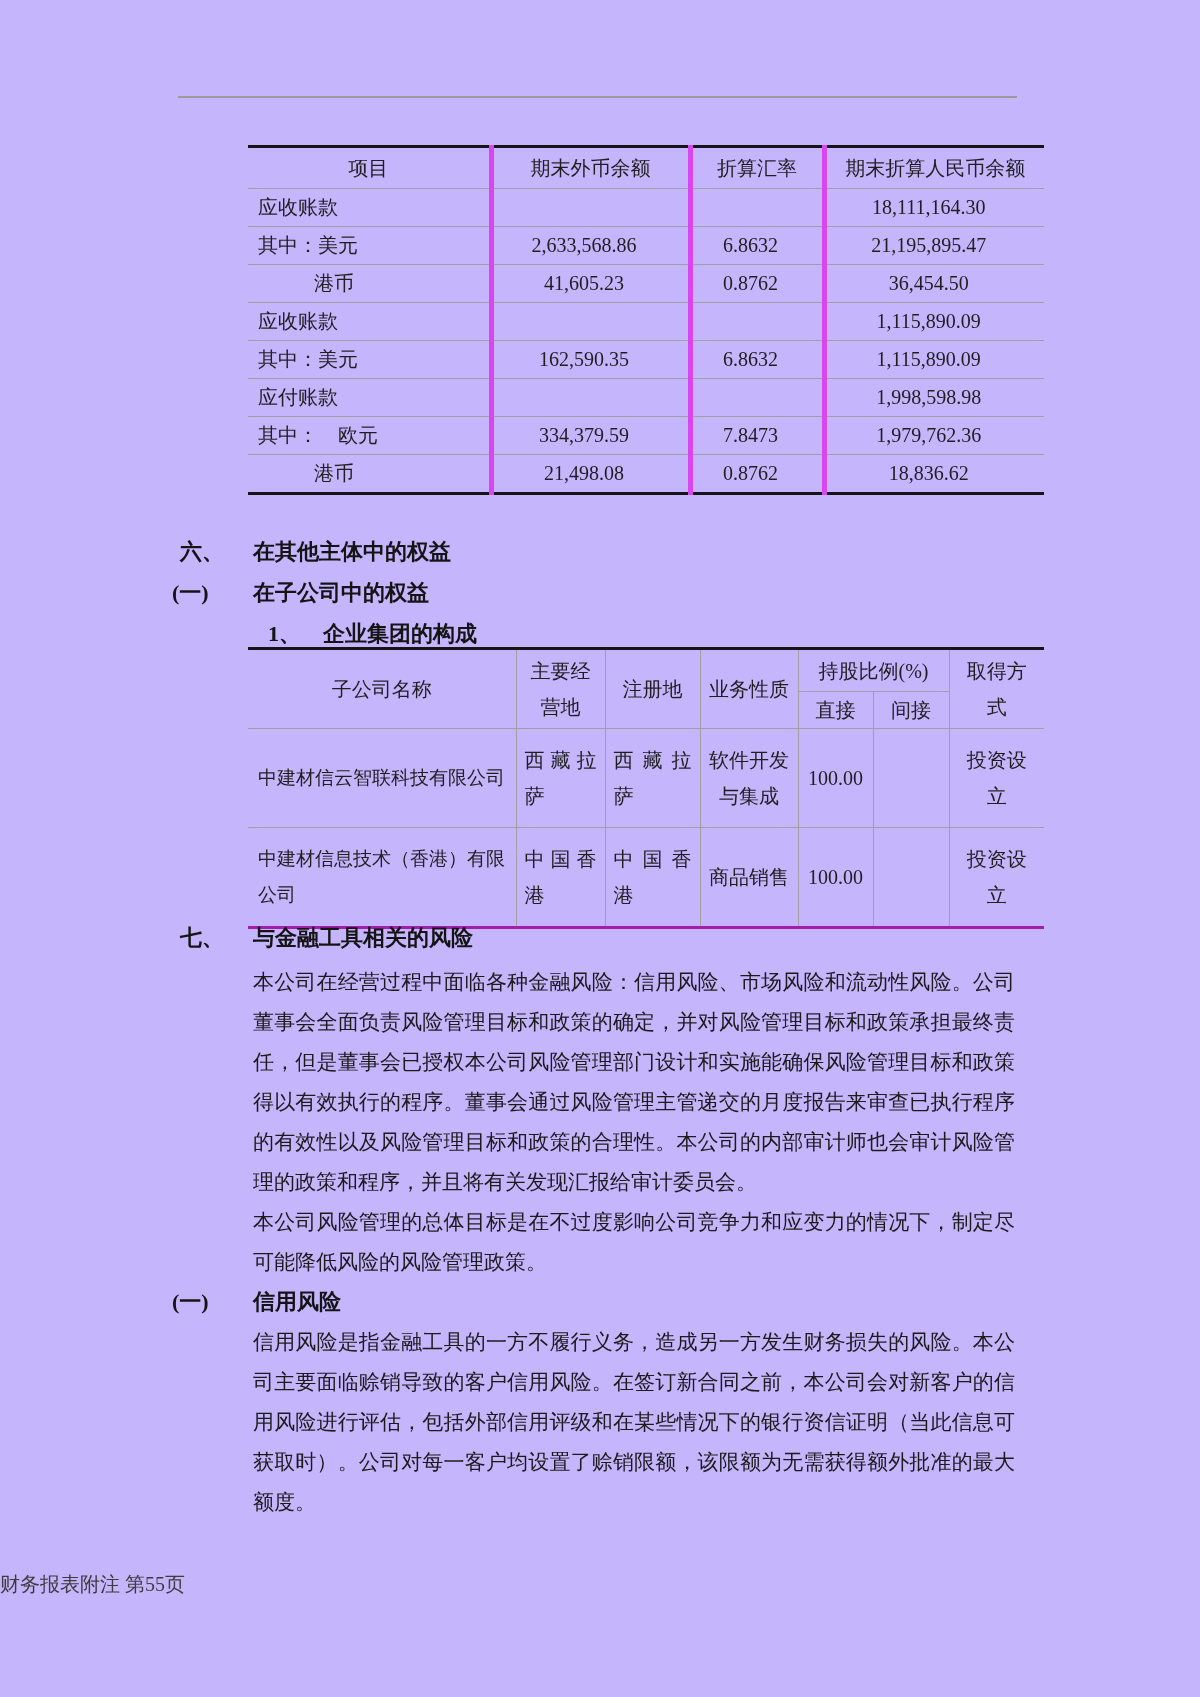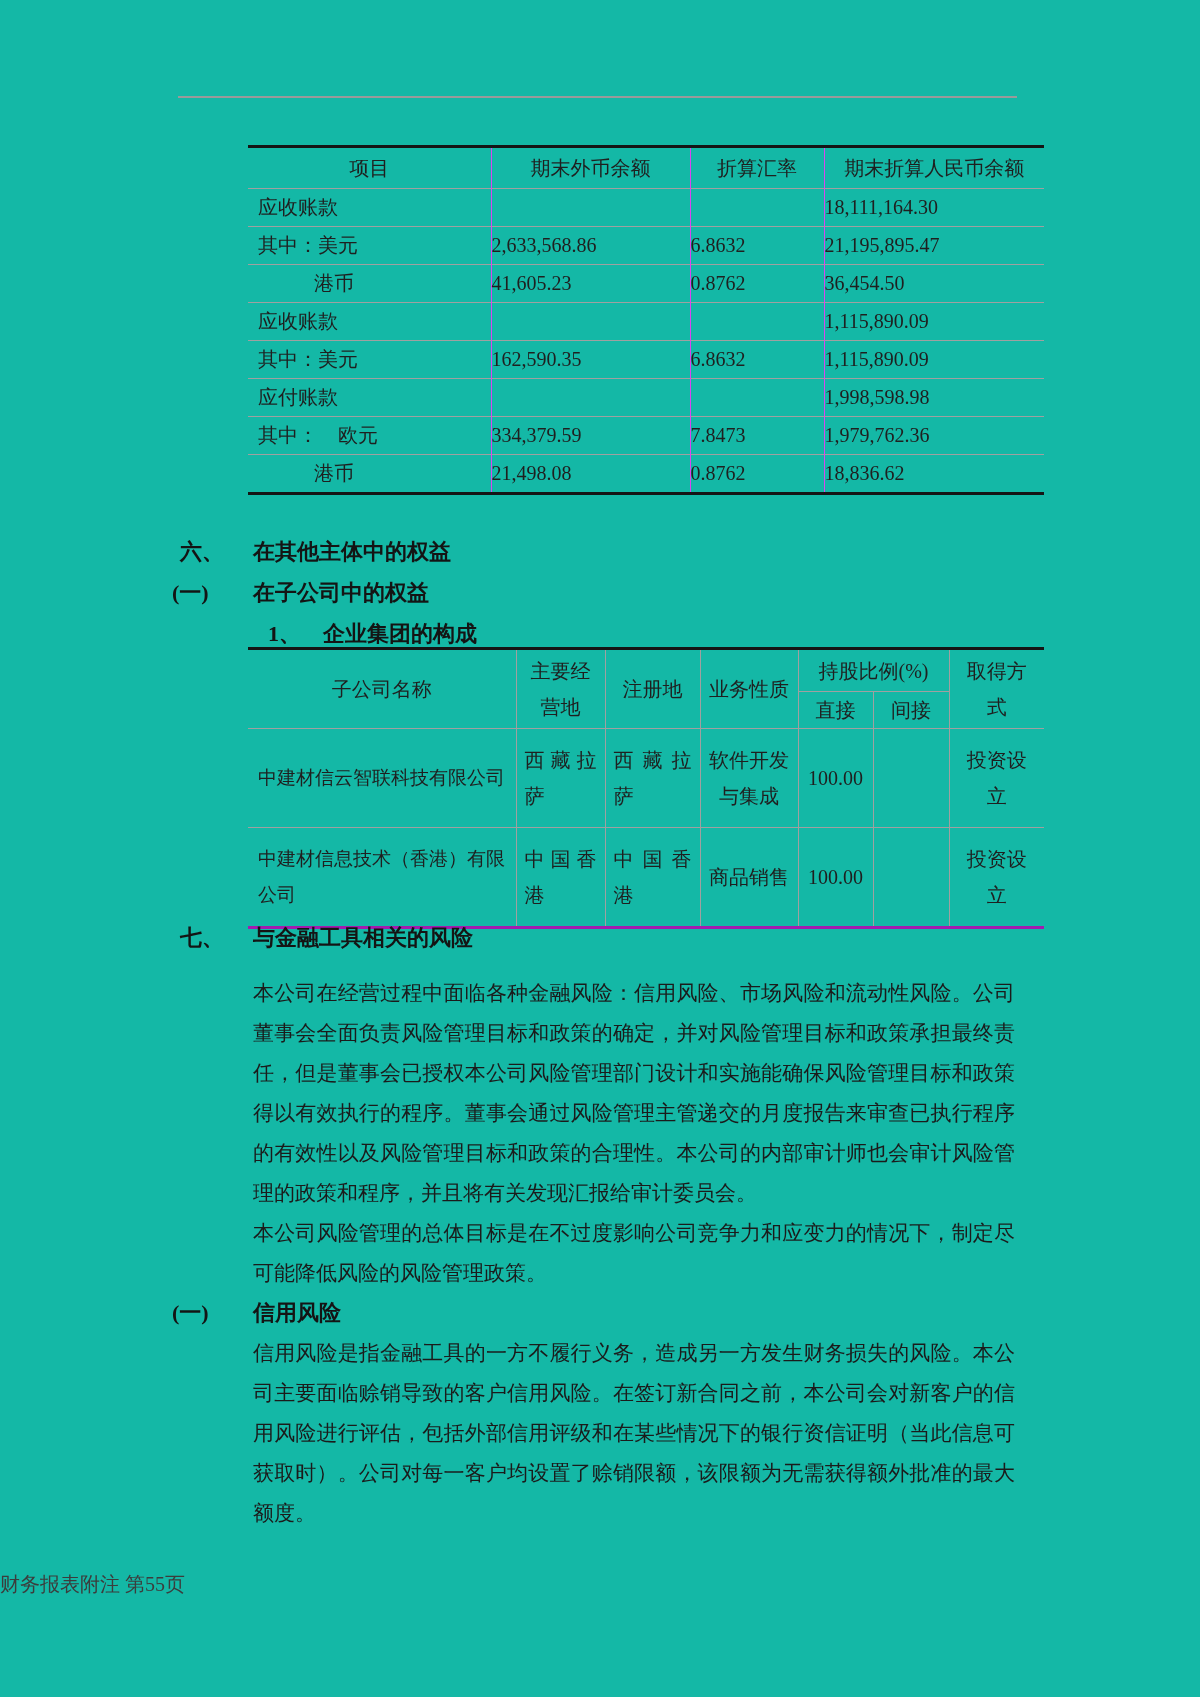--- a/index.html
+++ b/index.html
@@ -1,20 +1,20 @@
 <!DOCTYPE html>
 <html><head>
 <meta charset="utf-8">
 <style>
   html,body { margin:0; padding:0; background:#e9e9e9; }
   .page {
     position:relative;
     width:1200px; height:1697px;
     margin:0 auto;
-    background:#14b8a6;
+    background:#c4b5fd;
     font-family:"Liberation Serif","DejaVu Serif",serif;
     color:#1b1b1b;
     overflow:hidden;
   }
   .toprule { position:absolute; left:178px; top:96px; width:839px; height:2px; background:#9a9a9a; }
 
   
   .head { position:absolute; display:flex; font-size:22px; font-weight:700; color:#141414; line-height:30px; }
   .head .num { flex:0 0 auto; }
   #h6   { left:180px; top:537px; }  #h6  .num { width:73px; }
@@ -23,25 +23,25 @@
   #h7   { left:180px; top:923px; }  #h7  .num { width:73px; }
 
   
   .t1 {
     position:absolute; left:248px; top:145px;
     width:796px; border-collapse:collapse; table-layout:fixed;
     border-top:3px solid #151515; border-bottom:3px solid #151515;
     font-size:20px; color:#1f1f1f;
   }
   .t1 td { height:37px; padding:0; border-top:1px solid #a0a0a0; vertical-align:middle; }
-  .t1 td + td { border-left:1px solid #d946ef; }
+  .t1 td + td { border-left:5px solid #d946ef; }
   .t1 tr.hd td { border-top:none; height:40px; text-align:center; }
   .t1 tbody td.lab { text-align:left; padding-left:10px; }
   .t1 tr.indent td.lab { padding-left:66px; }
-  .t1 td.num2 { text-align:left; padding-right:13px; }
+  .t1 td.num2 { text-align:center; padding-right:13px; }
 
   
   .t2 {
     position:absolute; left:248px; top:647px;
     width:796px; border-collapse:collapse; table-layout:fixed;
     border-top:3px solid #151515; border-bottom:3px solid #a21caf;
     font-size:20px; color:#1f1f1f;
   }
   .t2 td { padding:0 8px; vertical-align:middle; text-align:center; line-height:36px;
            border-left:1px solid #a0a0a0; }
@@ -50,21 +50,21 @@
   .t2 tr.hr1 td[rowspan] { height:77px; }
   .t2 tr.hr2 td { height:36px;margin-left:25px; }
   .t2 td.ratio { border-bottom:1px solid #a0a0a0;font-family:Liberation Serif, serif; }
   .t2 tr.row td { height:74px; border-top:1px solid #a0a0a0; }
   .t2 td.name { text-align:left; padding:12px 10px; font-size:19px; line-height:36px; }
   .t2 td.place { text-align:justify; }
 
   
   .textblock {
     position:absolute; left:172px; top:962px; width:863px;
-    font-size:21px; line-height:40px; color:#1b1b1b;margin-top:11px;
+    font-size:21px; line-height:40px; color:#1b1b1b;
   }
   .textblock p { margin:0 0 0 81px; width:762px; text-align:justify; }
   .textblock .h-inline { display:flex; font-size:22px; font-weight:700; color:#141414; line-height:40px; }
   .textblock .h-inline .num { width:81px; flex:0 0 auto; }
 
   .footer {
     position:absolute; left:0; top:1571px; width:955px;
     font-size:20px; color:#3c3c3c;
   }
 </style>

